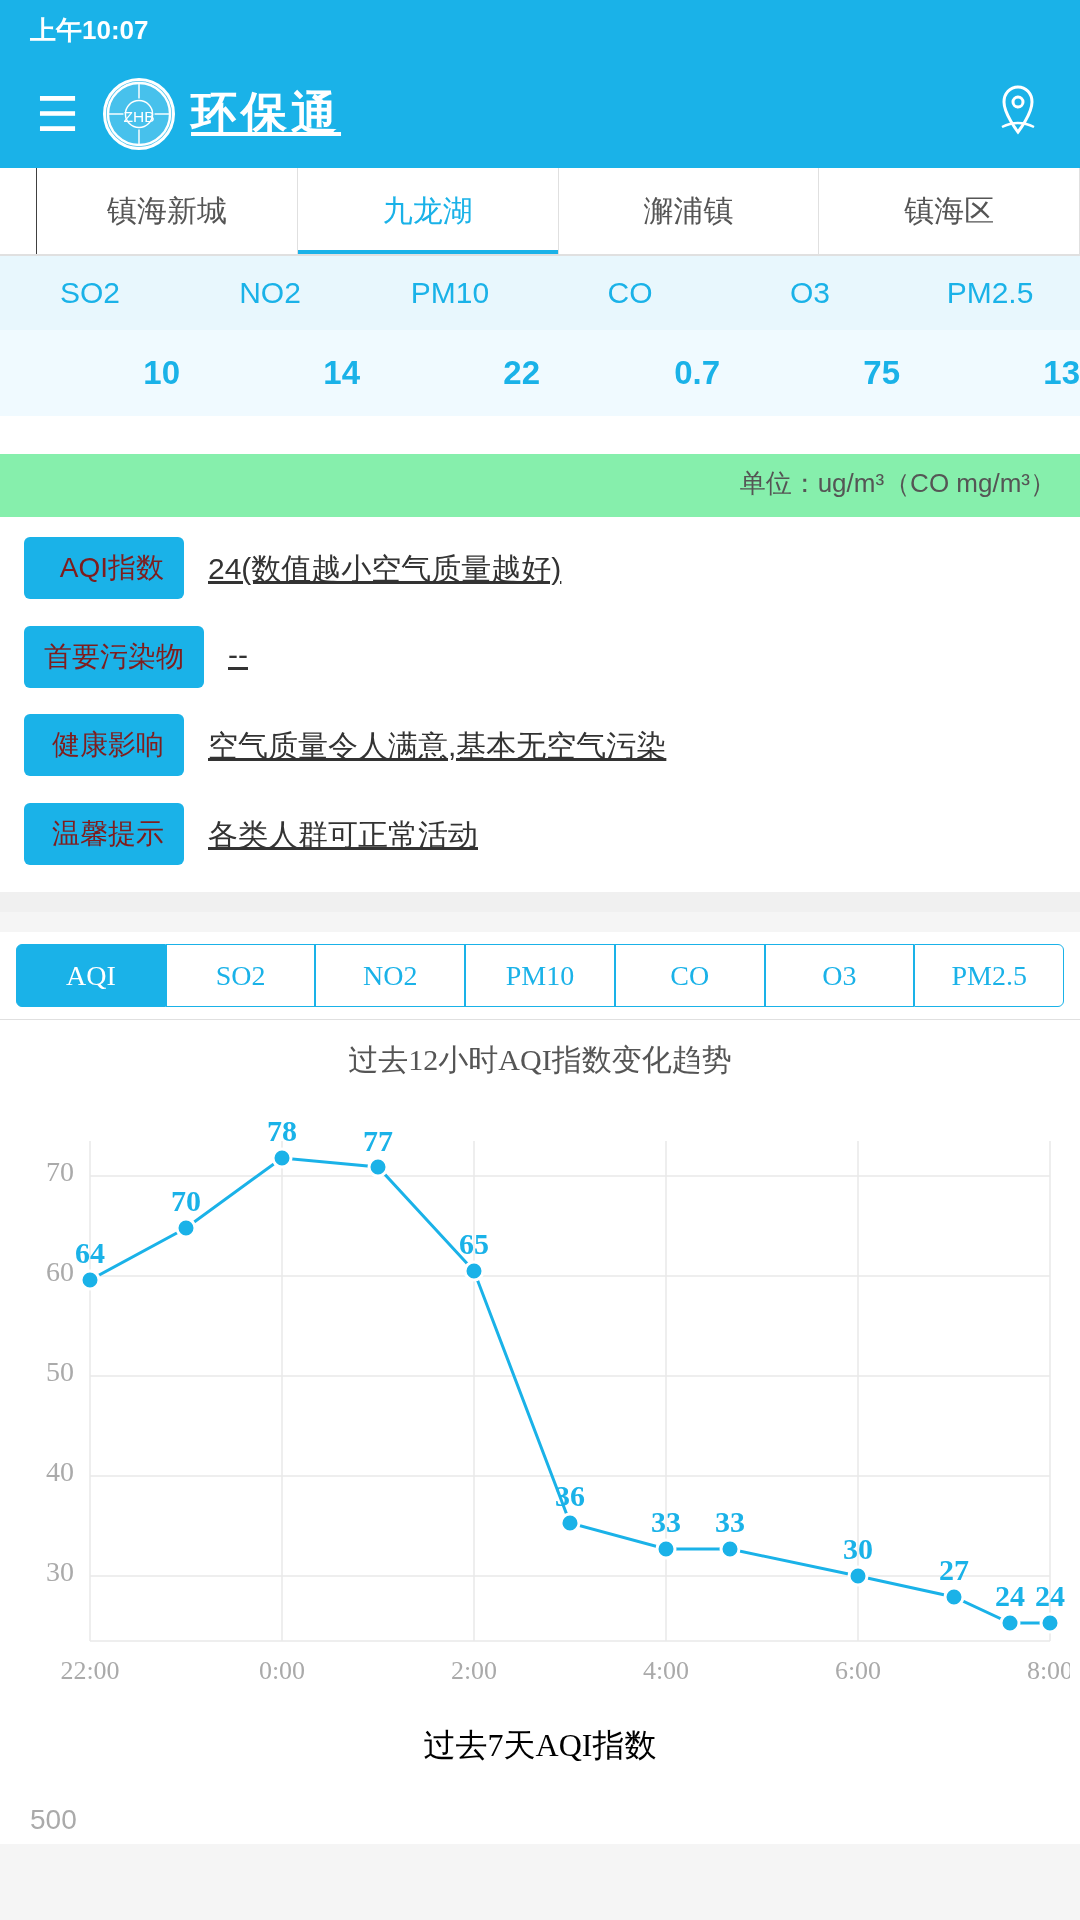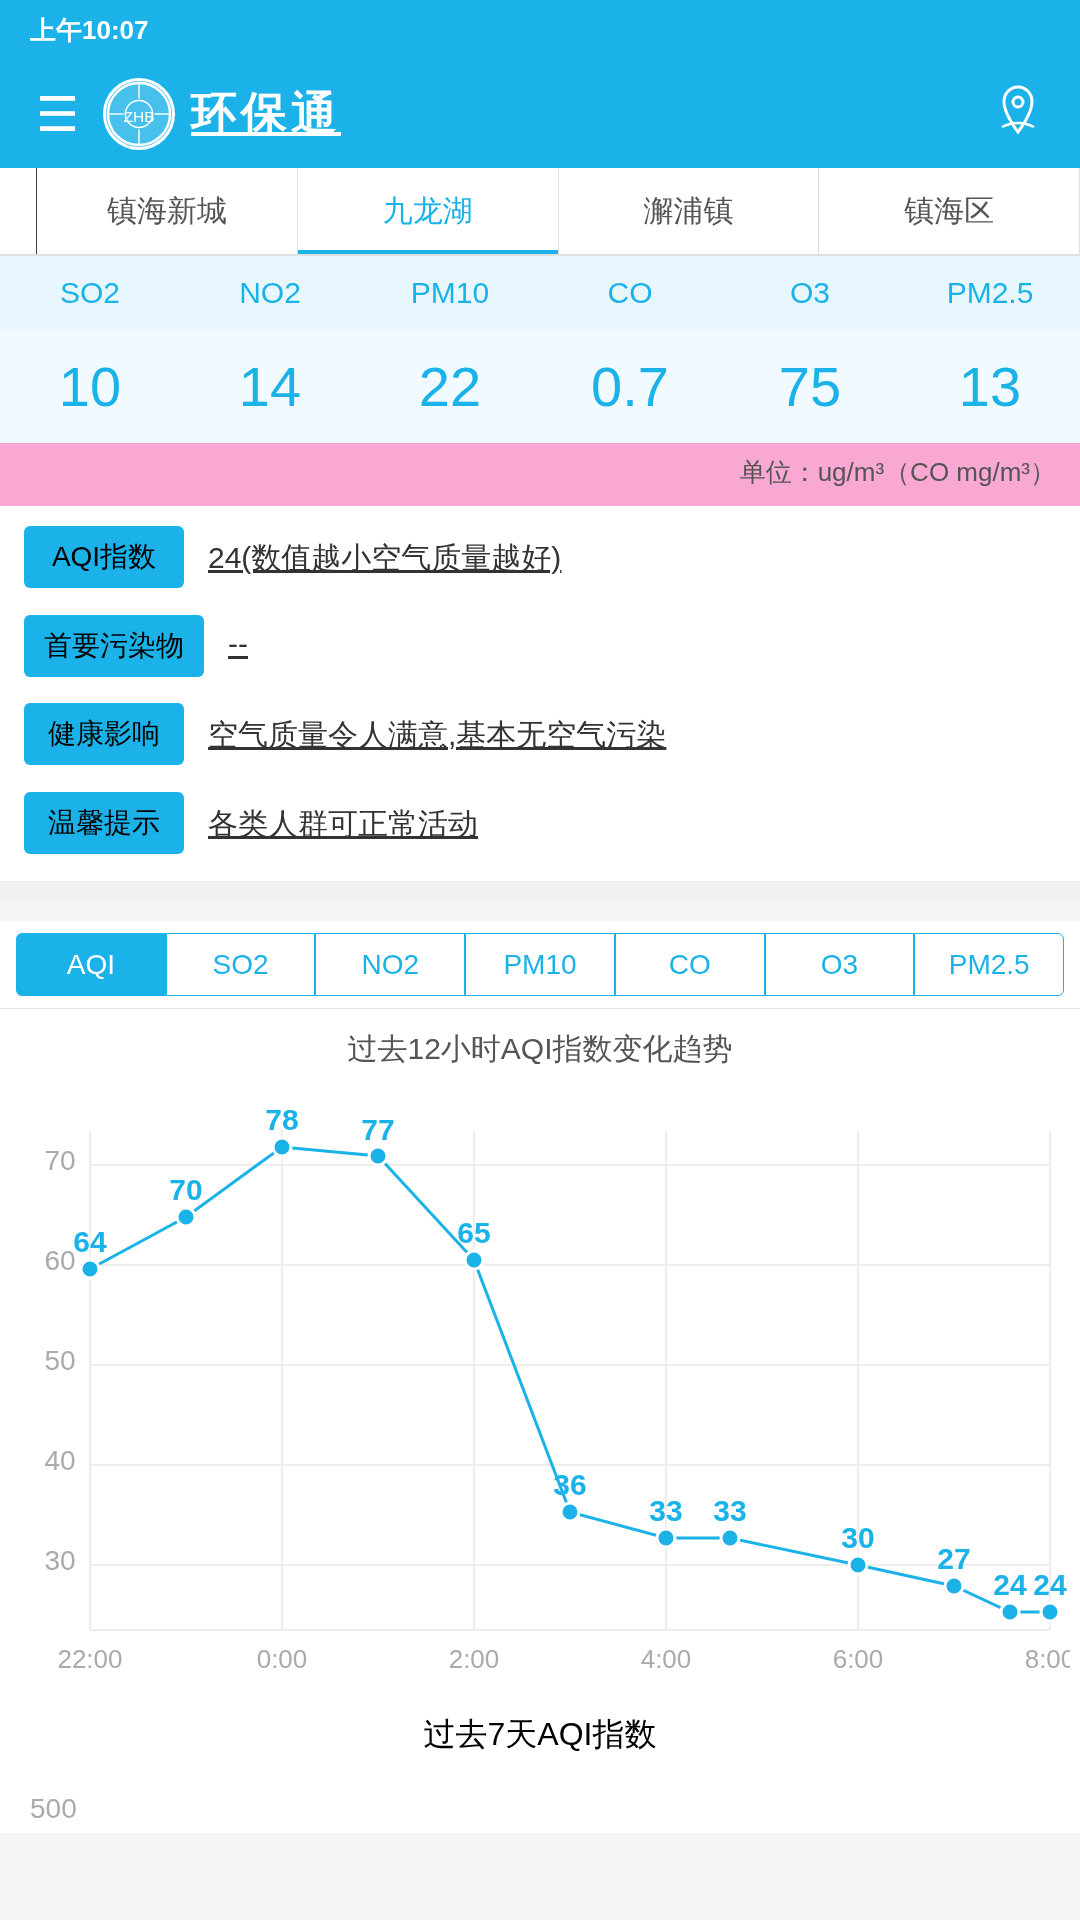--- a/index.html
+++ b/index.html
@@ -93,70 +93,72 @@
       color: #1ab2e8;
       font-size: 30px;
       font-weight: 500;
     }
     .pollutants-values {
       display: flex;
       background: #f0faff;
     }
     .pollutant-val {
       flex: 1;
-      text-align: center;
+      text-align: right;
       padding: 24px 0;
       color: #1ab2e8;
-      font-size: 56px;
-      font-weight: 400;
+      font-size: 33px;
+      font-weight: 700;
     }
     .unit-text {
       text-align: right;
       padding: 12px 24px 16px;
       color: #555;
       font-size: 26px;
-      background: #f9a8d4;
+      background: #86efac;
+      margin-top: 38px;
     }
 
     
     .info-section {
       background: white;
       padding: 20px 24px 24px;
     }
     .info-row {
       display: flex;
       align-items: flex-start;
       margin-bottom: 24px;
       min-height: 64px;
     }
     .info-row:last-child { margin-bottom: 0; }
     .info-label {
       background: #1ab2e8;
-      color: #000000;
+      color: #7f1d1d;
       padding: 12px 20px;
       border-radius: 6px;
       font-size: 28px;
       white-space: nowrap;
       min-width: 160px;
-      text-align: center;
+      text-align: right;
     }
     .info-value {
       flex: 1;
       padding: 12px 24px;
       color: #333;
       font-size: 30px;
       display: flex;
       align-items: center;
       text-decoration: underline;
     }
 
     
     .chart-section {
       background: white;
       margin-top: 20px;
+      font-family: Liberation Serif, serif;
     }
 
     
     .chart-tabs {
       display: flex;
       height: 88px;
       border-bottom: 1px solid #e0e0e0;
     }
     .chart-tab {
       flex: 1;

